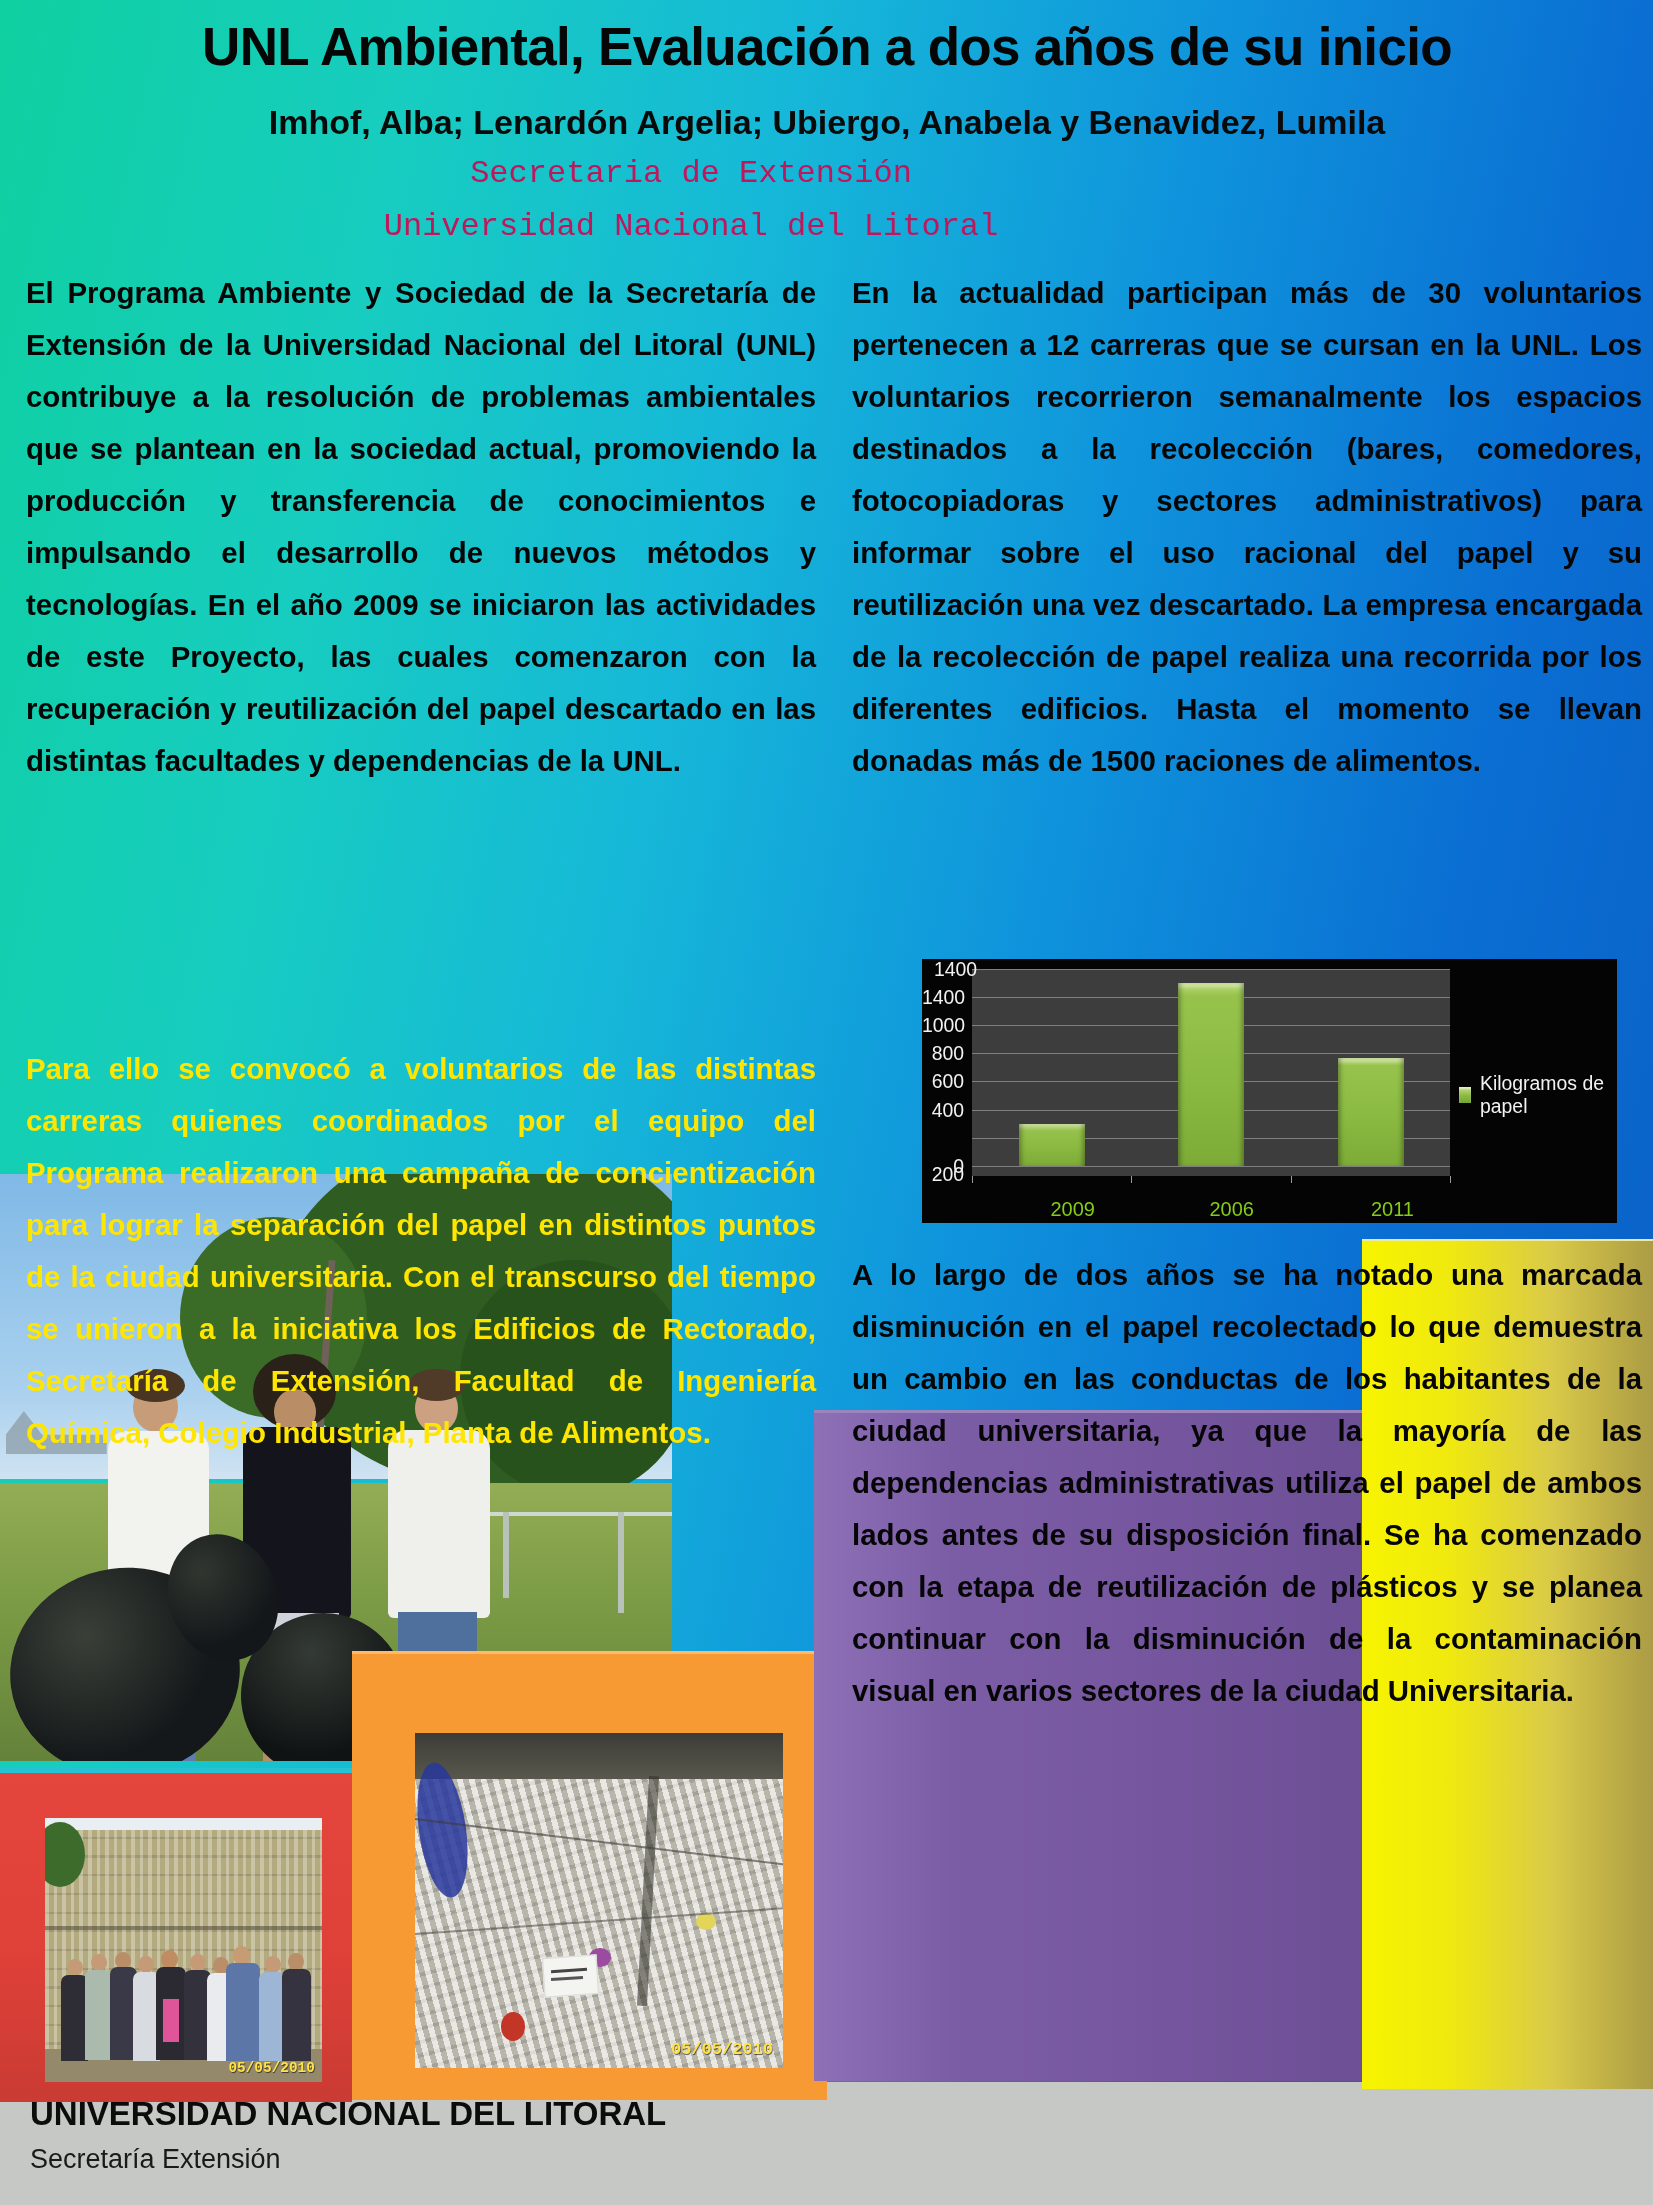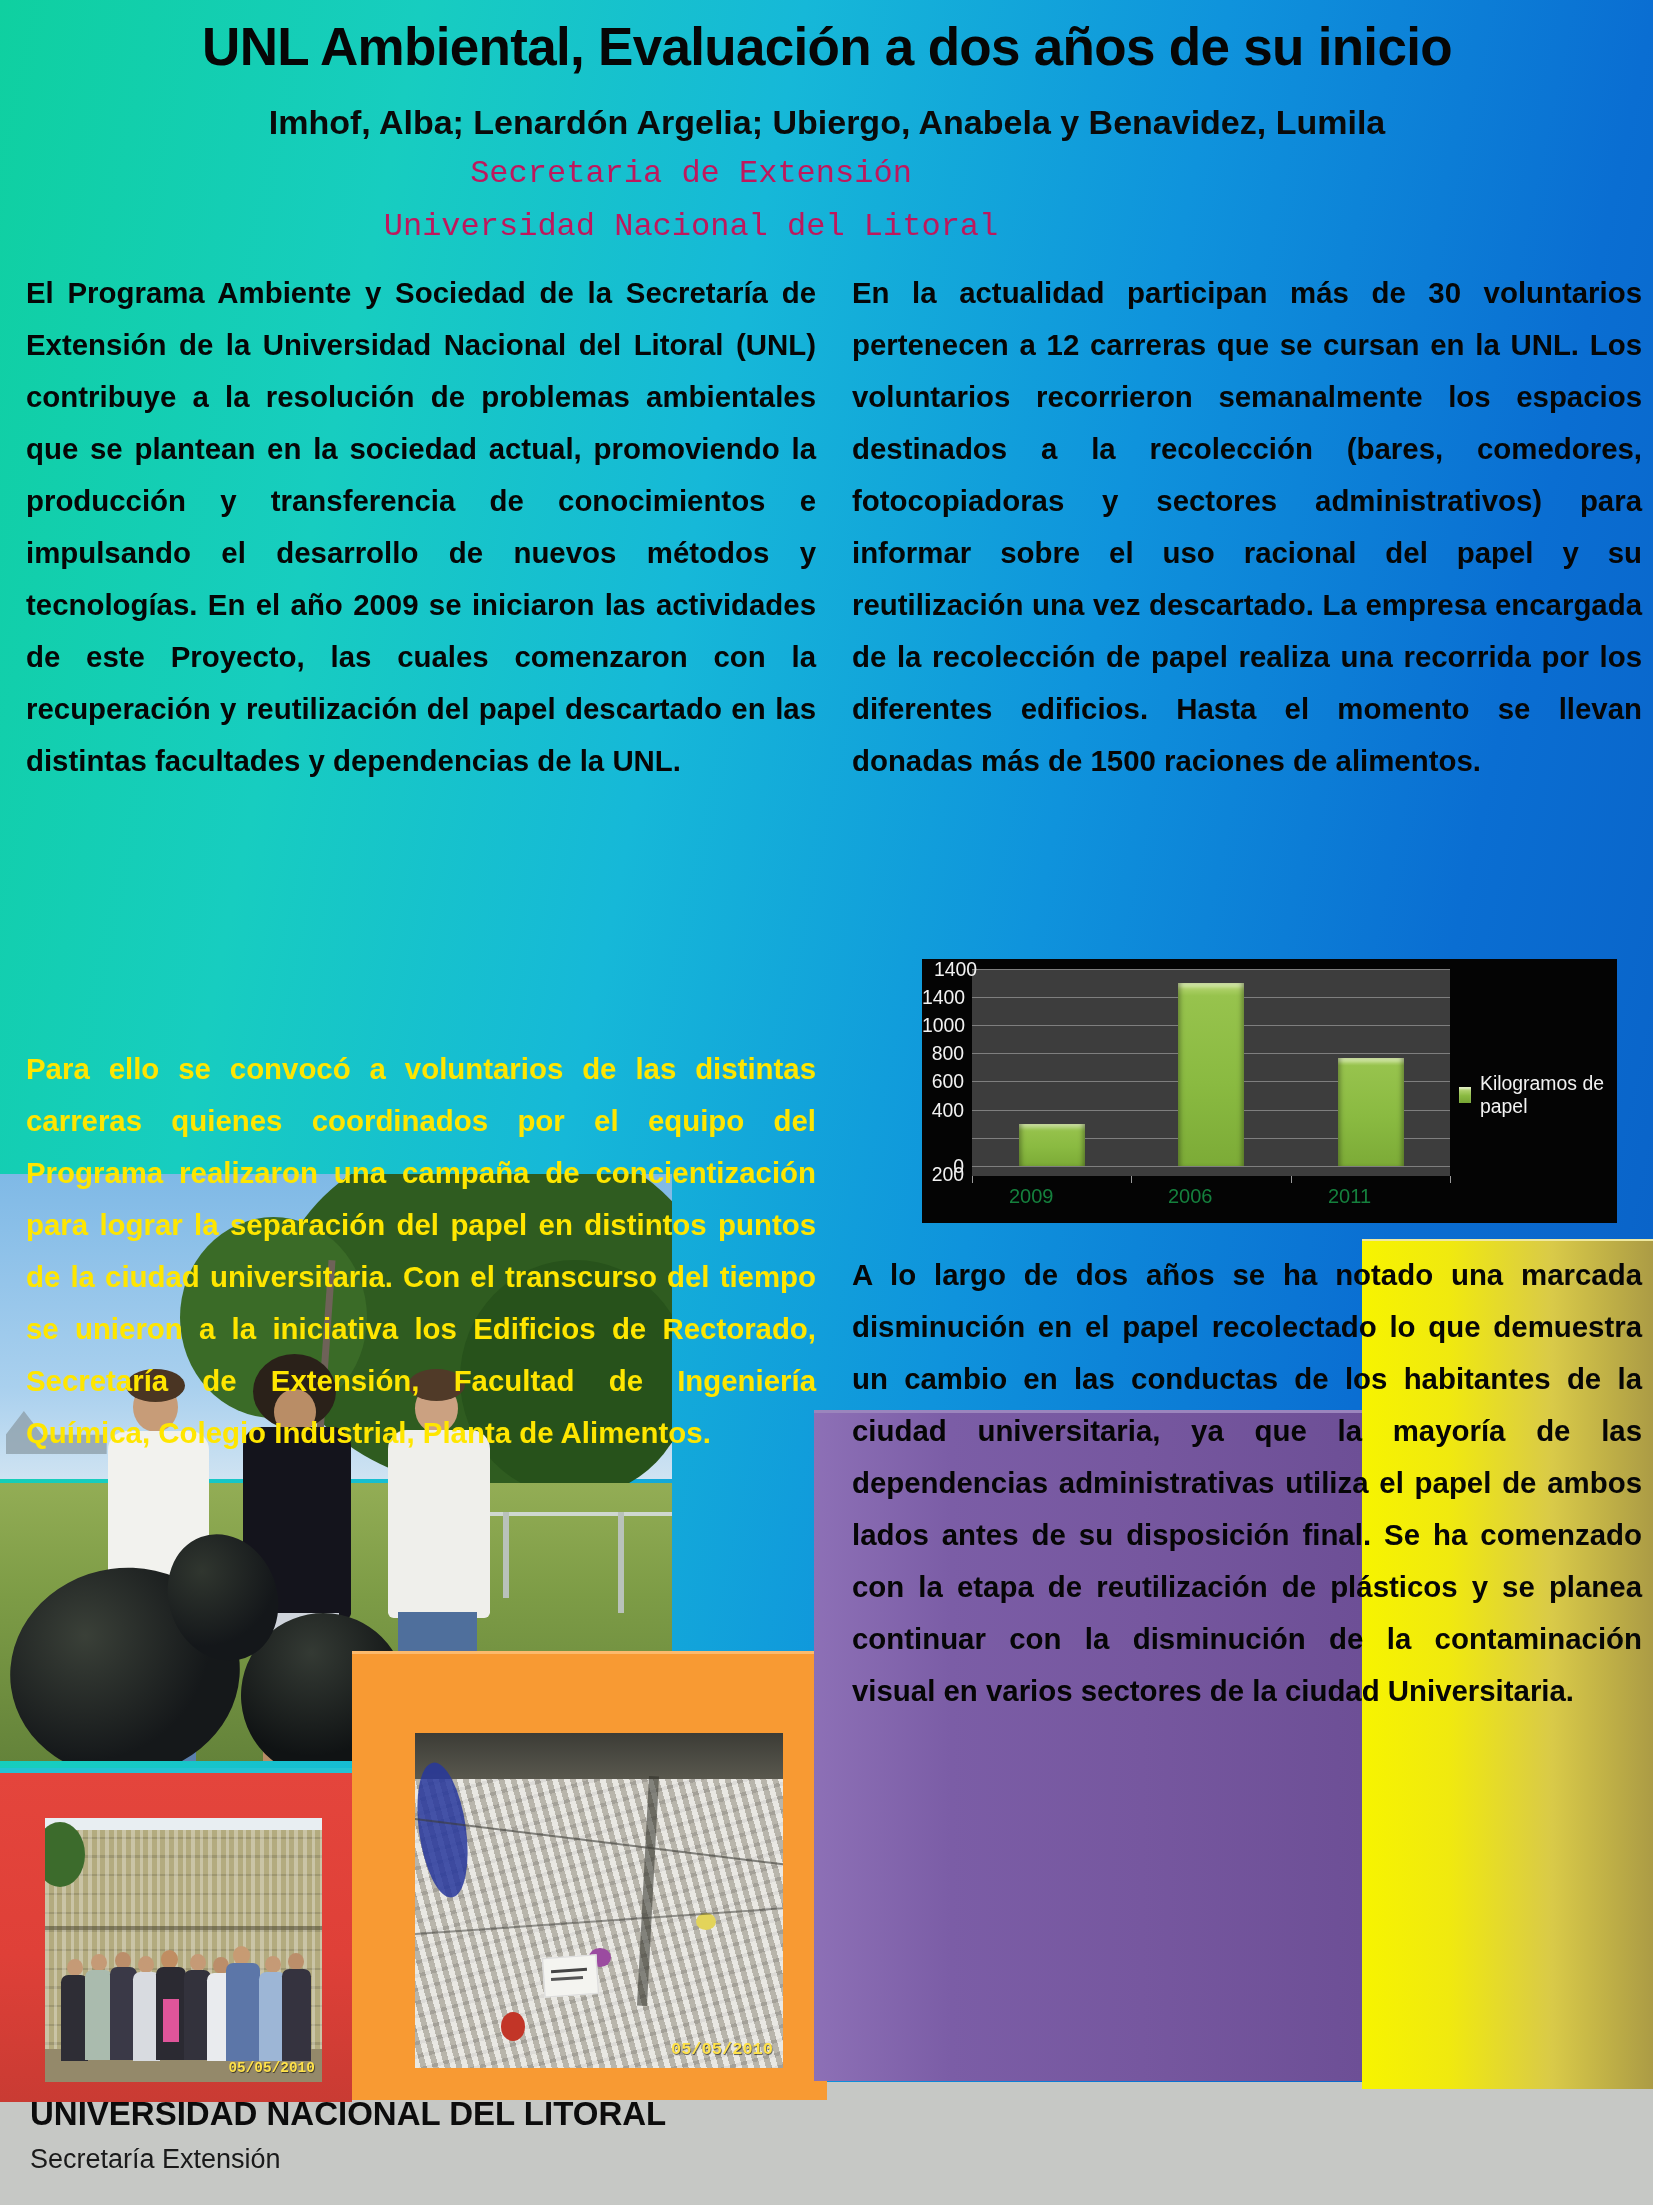--- a/index.html
+++ b/index.html
@@ -31,21 +31,21 @@
       background:
         repeating-linear-gradient(90deg, rgba(255,255,255,.30) 0 3.6px, rgba(0,0,0,0) 3.6px 8.6px),
         repeating-linear-gradient(0deg, rgba(0,0,0,.12) 0 2.2px, rgba(255,255,255,0) 2.2px 18.7px),
         #b3ab7f;}
   .date-stamp{position:absolute;right:10px;bottom:8.6px;color:#ffe24a;font-family:"Liberation Mono",monospace;font-weight:bold;font-size:17px;text-shadow:0.7px 0.7px 0.7px rgba(0,0,0,.6);}
   
   .chart-panel{left:922px;top:959px;width:695px;height:264px;background:#040404;z-index:3;}
   .chart-plot{position:absolute;left:50px;top:10px;width:478px;height:207px;background:#3d3d3d;}
   .gridline{position:absolute;left:0;width:100%;height:1.4px;background:#8b8b8b;opacity:.85;}
   .ytick{position:absolute;left:0;width:42px;text-align:right;transform:translateY(-50%);color:#f2f2f2;font-size:19.4px;}
-  .xtick{position:absolute;top:226px;width:86px;text-align:left;color:#15803d;font-size:20px;}
+  .xtick{position:absolute;top:239px;width:86px;text-align:right;color:#84cc16;font-size:20px;}
   .axis-tick{position:absolute;width:1.4px;height:6.5px;background:#9a9a9a;top:207px;}
   .bar{position:absolute;bottom:10px;width:66px;
        background:linear-gradient(180deg,#bcda7a 0%,#97c34d 7%,#8aba41 55%,#7cab37 100%);
        box-shadow:inset 5px 0 5px -2.9px rgba(0,0,0,.35), inset -5px 0 5px -2.9px rgba(0,0,0,.35), inset 0 6.5px 3.6px -2.2px rgba(255,255,255,.35);}
   .legend{position:absolute;left:537px;top:113px;display:flex;align-items:center;gap:8.6px;}
   .legend-marker{width:16px;height:16px;background:linear-gradient(180deg,#c3dd85 0%,#8aba41 55%,#76a434 100%);box-shadow:inset 0 2.2px 1.4px rgba(255,255,255,.5);}
   .legend-label{color:#f2f2f2;font-size:19.4px;}
   
   .footer{left:0;top:2082px;width:1654px;height:123px;background:#c6c8c5;z-index:1;}
   .footer-line1{position:absolute;left:30px;top:13px;font-size:33px;font-weight:bold;color:#0c0c0c;letter-spacing:0px;}

